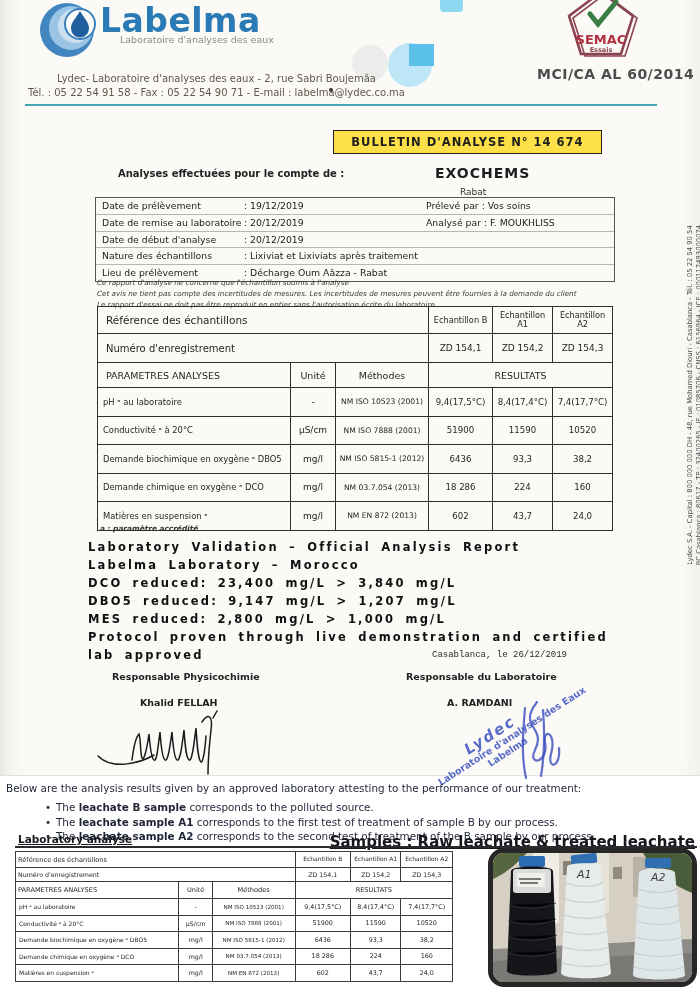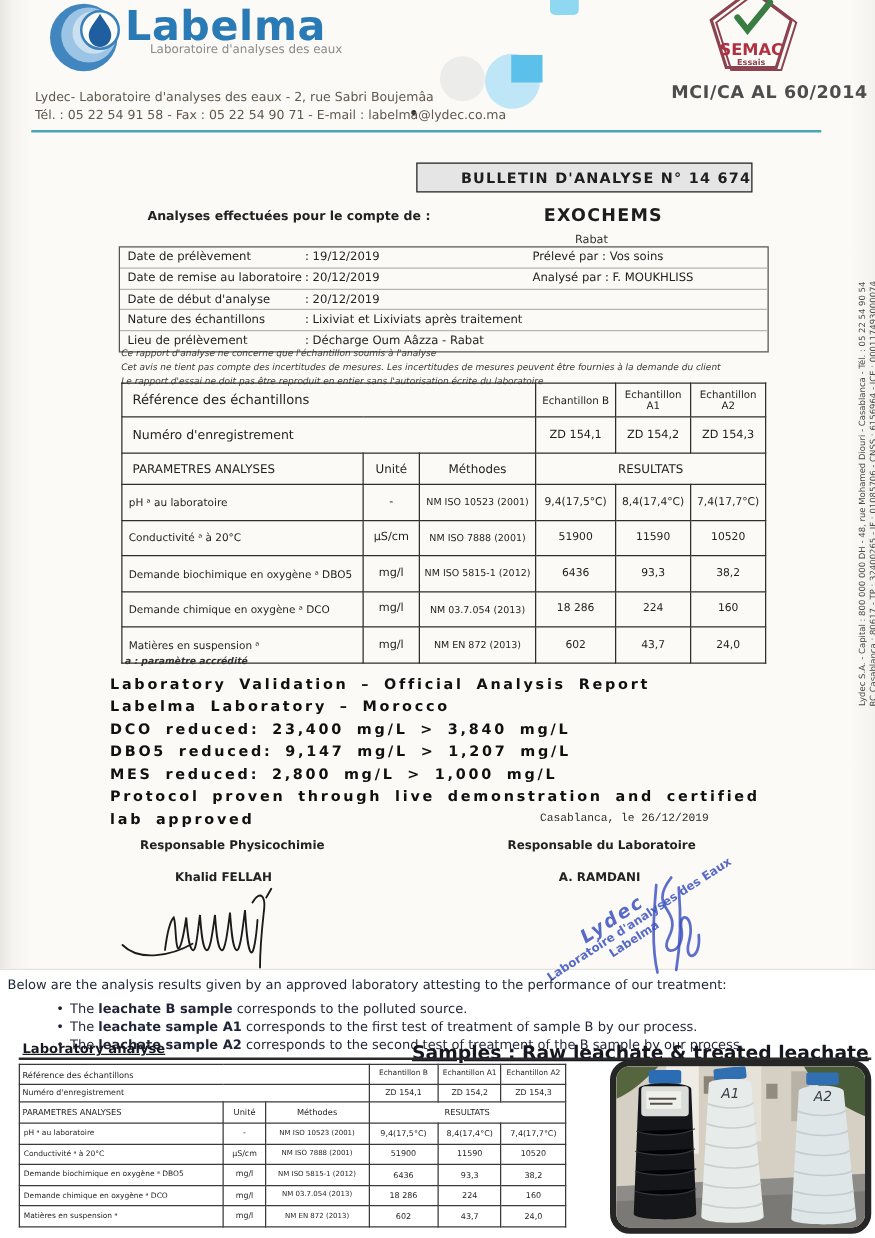--- a/index.html
+++ b/index.html
@@ -5,27 +5,27 @@
   html,body{margin:0;padding:0;background:#ffffff;}
   .page{position:relative;width:700px;height:990px;background:#ffffff;overflow:hidden;
         font-family:"DejaVu Sans", sans-serif;color:#2b2b2b;}
   .scan-bg{position:absolute;left:0;top:0;width:700px;height:775px;
         background:linear-gradient(90deg,#e9e7e2 0px,#f5f4f0 10px,#fbfaf7 26px,#fbfaf7 97%,#f3f2ee 100%);
         border-bottom:1px solid #e3e1dc;}
   .abs{position:absolute;}
   
   .logo-text{font-size:33px;font-weight:bold;color:#2a7ab5;letter-spacing:0.5px;line-height:30px;}
   .logo-tag{font-size:9.5px;color:#8a8a8a;}
-  .addr{font-size:10px;color:#60584c;line-height:14px;}
+  .addr{font-size:10px;color:#60584c;line-height:14px;text-align:center;}
   .teal-line{height:2px;background:#49a5b6;}
   .mci{font-size:14px;font-weight:bold;color:#4d4d4d;letter-spacing:0.5px;}
   .speck{background:#2b2b2b;border-radius:50%;}
   .shape{position:absolute;}
   
-  .bulletin-box{border:1.5px solid #222;background:#e5e5e5;text-align:right;
+  .bulletin-box{border:1.5px solid #222;background:#fde047;text-align:center;
         font-size:11.5px;font-weight:bold;letter-spacing:1px;color:#1e1e1e;padding-top:4px;}
   .client-label{font-size:10px;font-weight:bold;color:#222;}
   .client-name{font-size:14px;font-weight:bold;letter-spacing:1px;color:#1d1d1d;}
   .client-city{font-size:9px;color:#333;}
   .meta-box{border:1px solid #555;}
   .meta-row{position:relative;height:15.8px;border-bottom:1px solid #b9b6b0;font-size:9.3px;color:#222;}
   .meta-row:last-child{border-bottom:none;}
   .meta-label{position:absolute;left:6px;top:2px;}
   .meta-value{position:absolute;left:148px;top:2px;}
   .meta-extra{position:absolute;left:330px;top:2px;}

